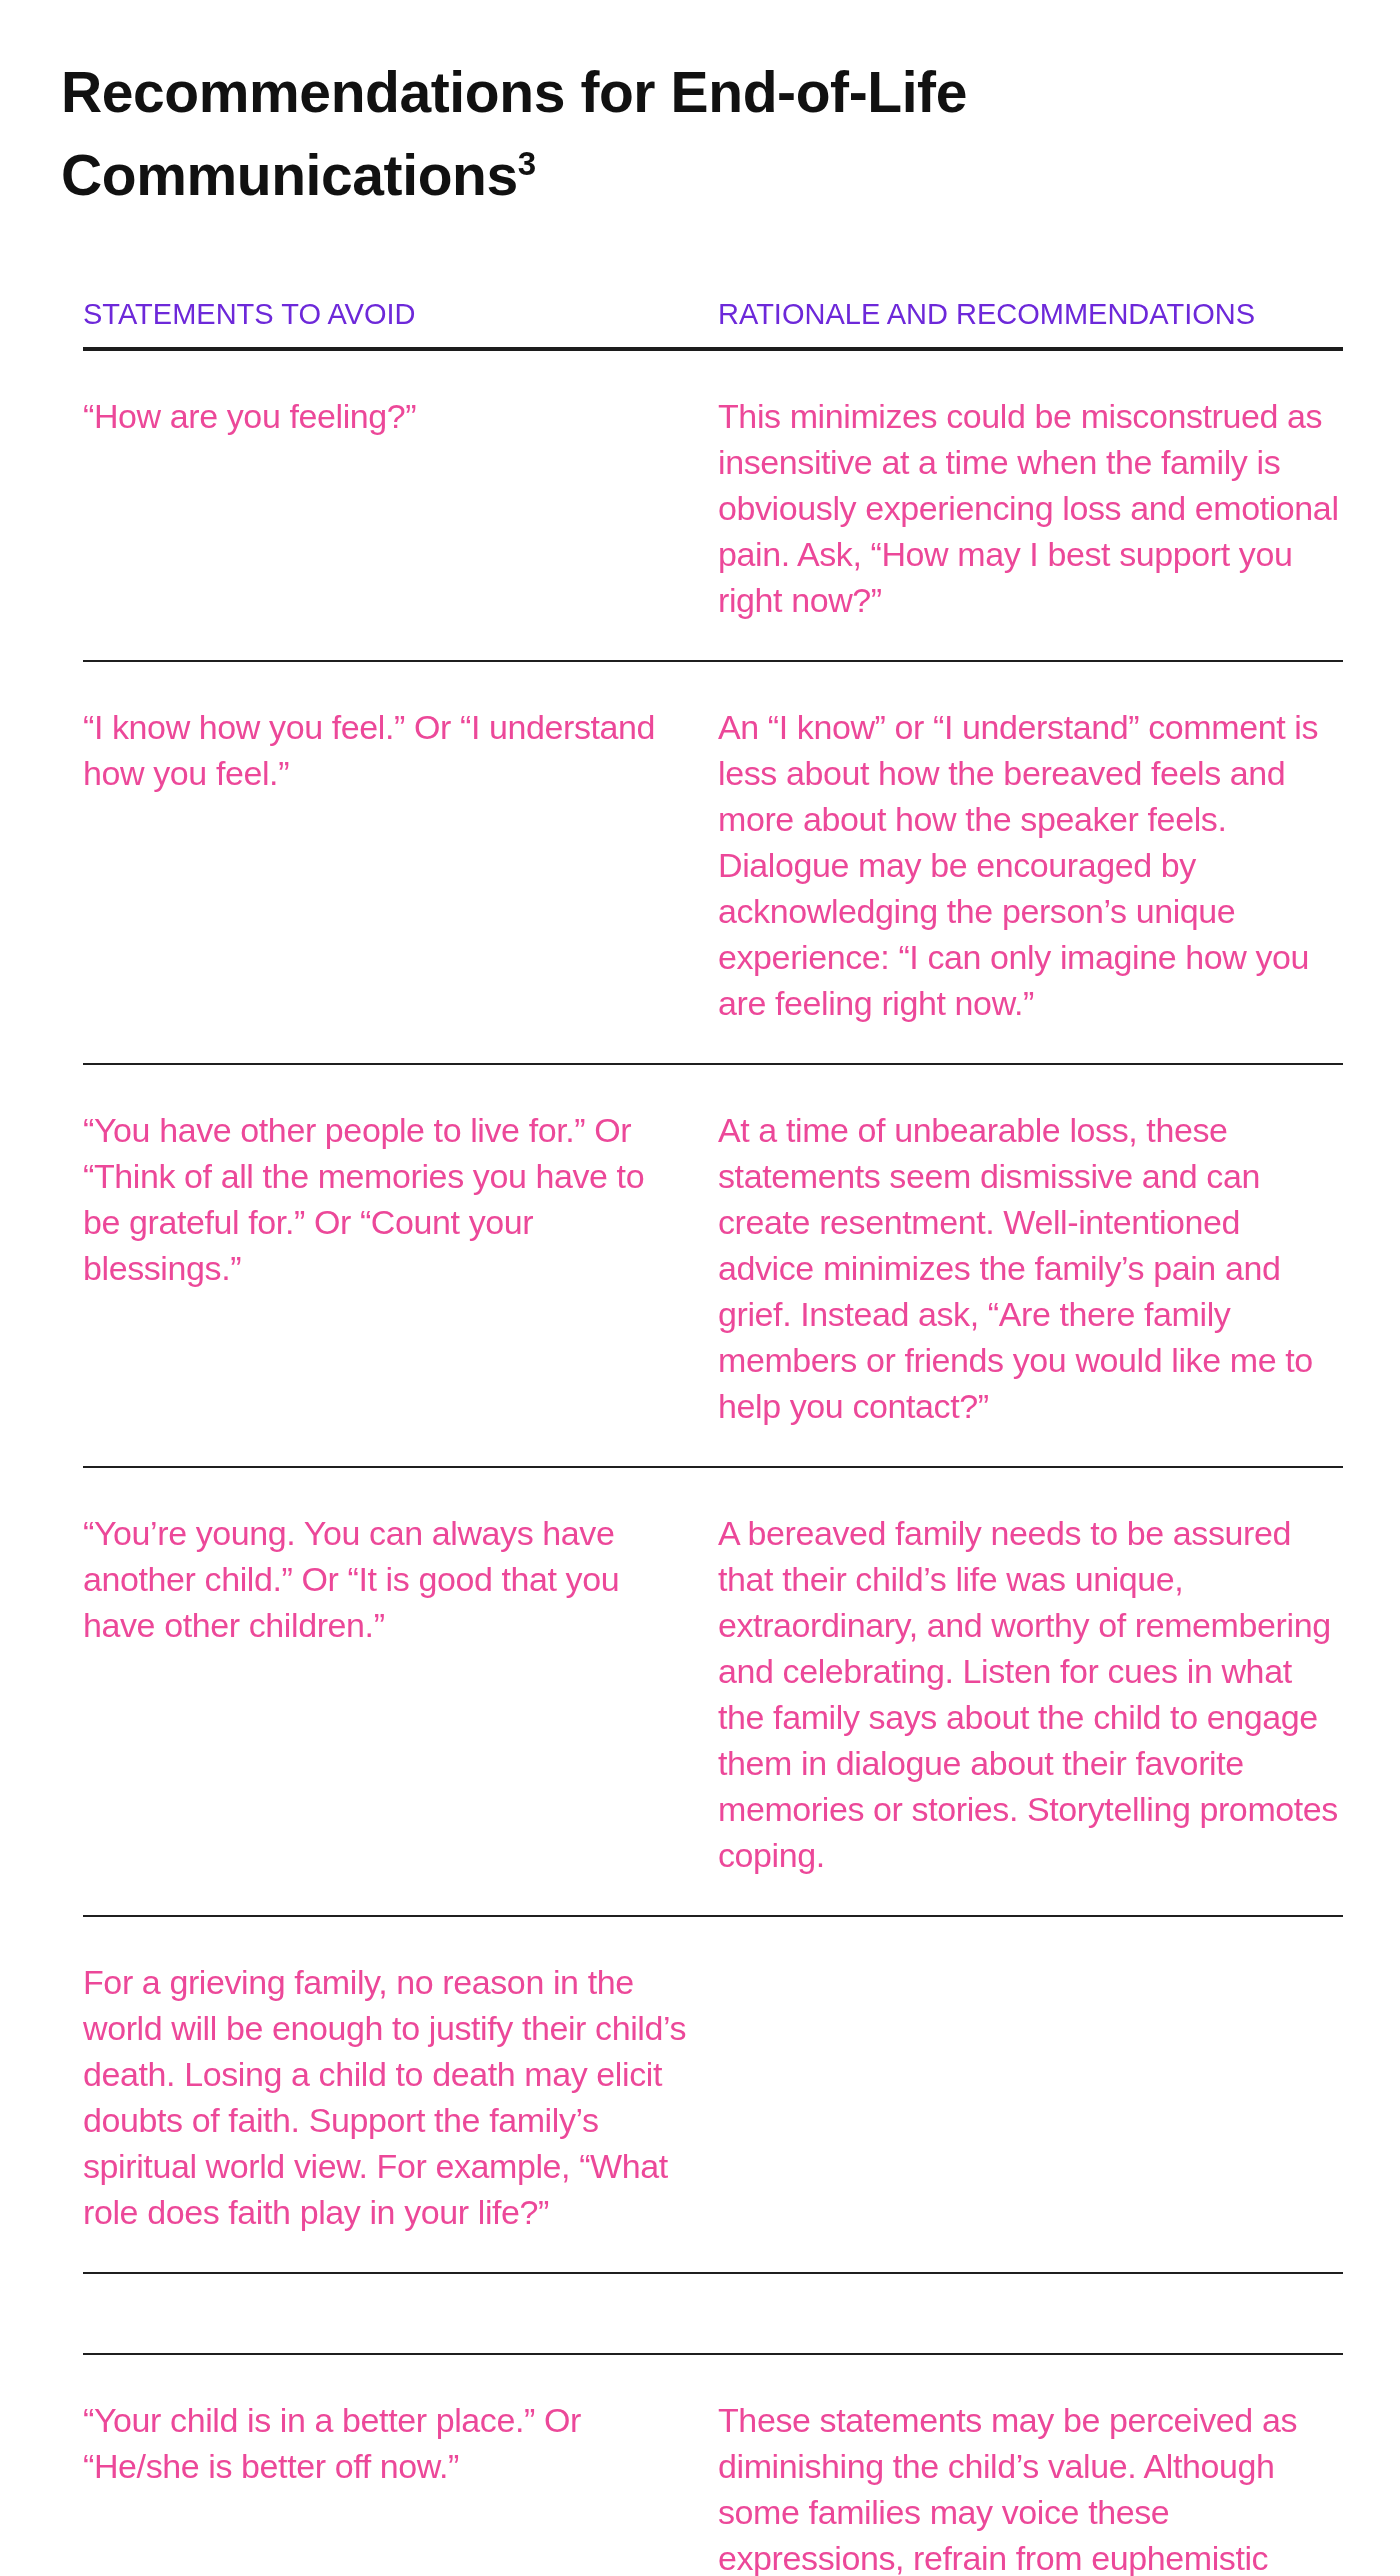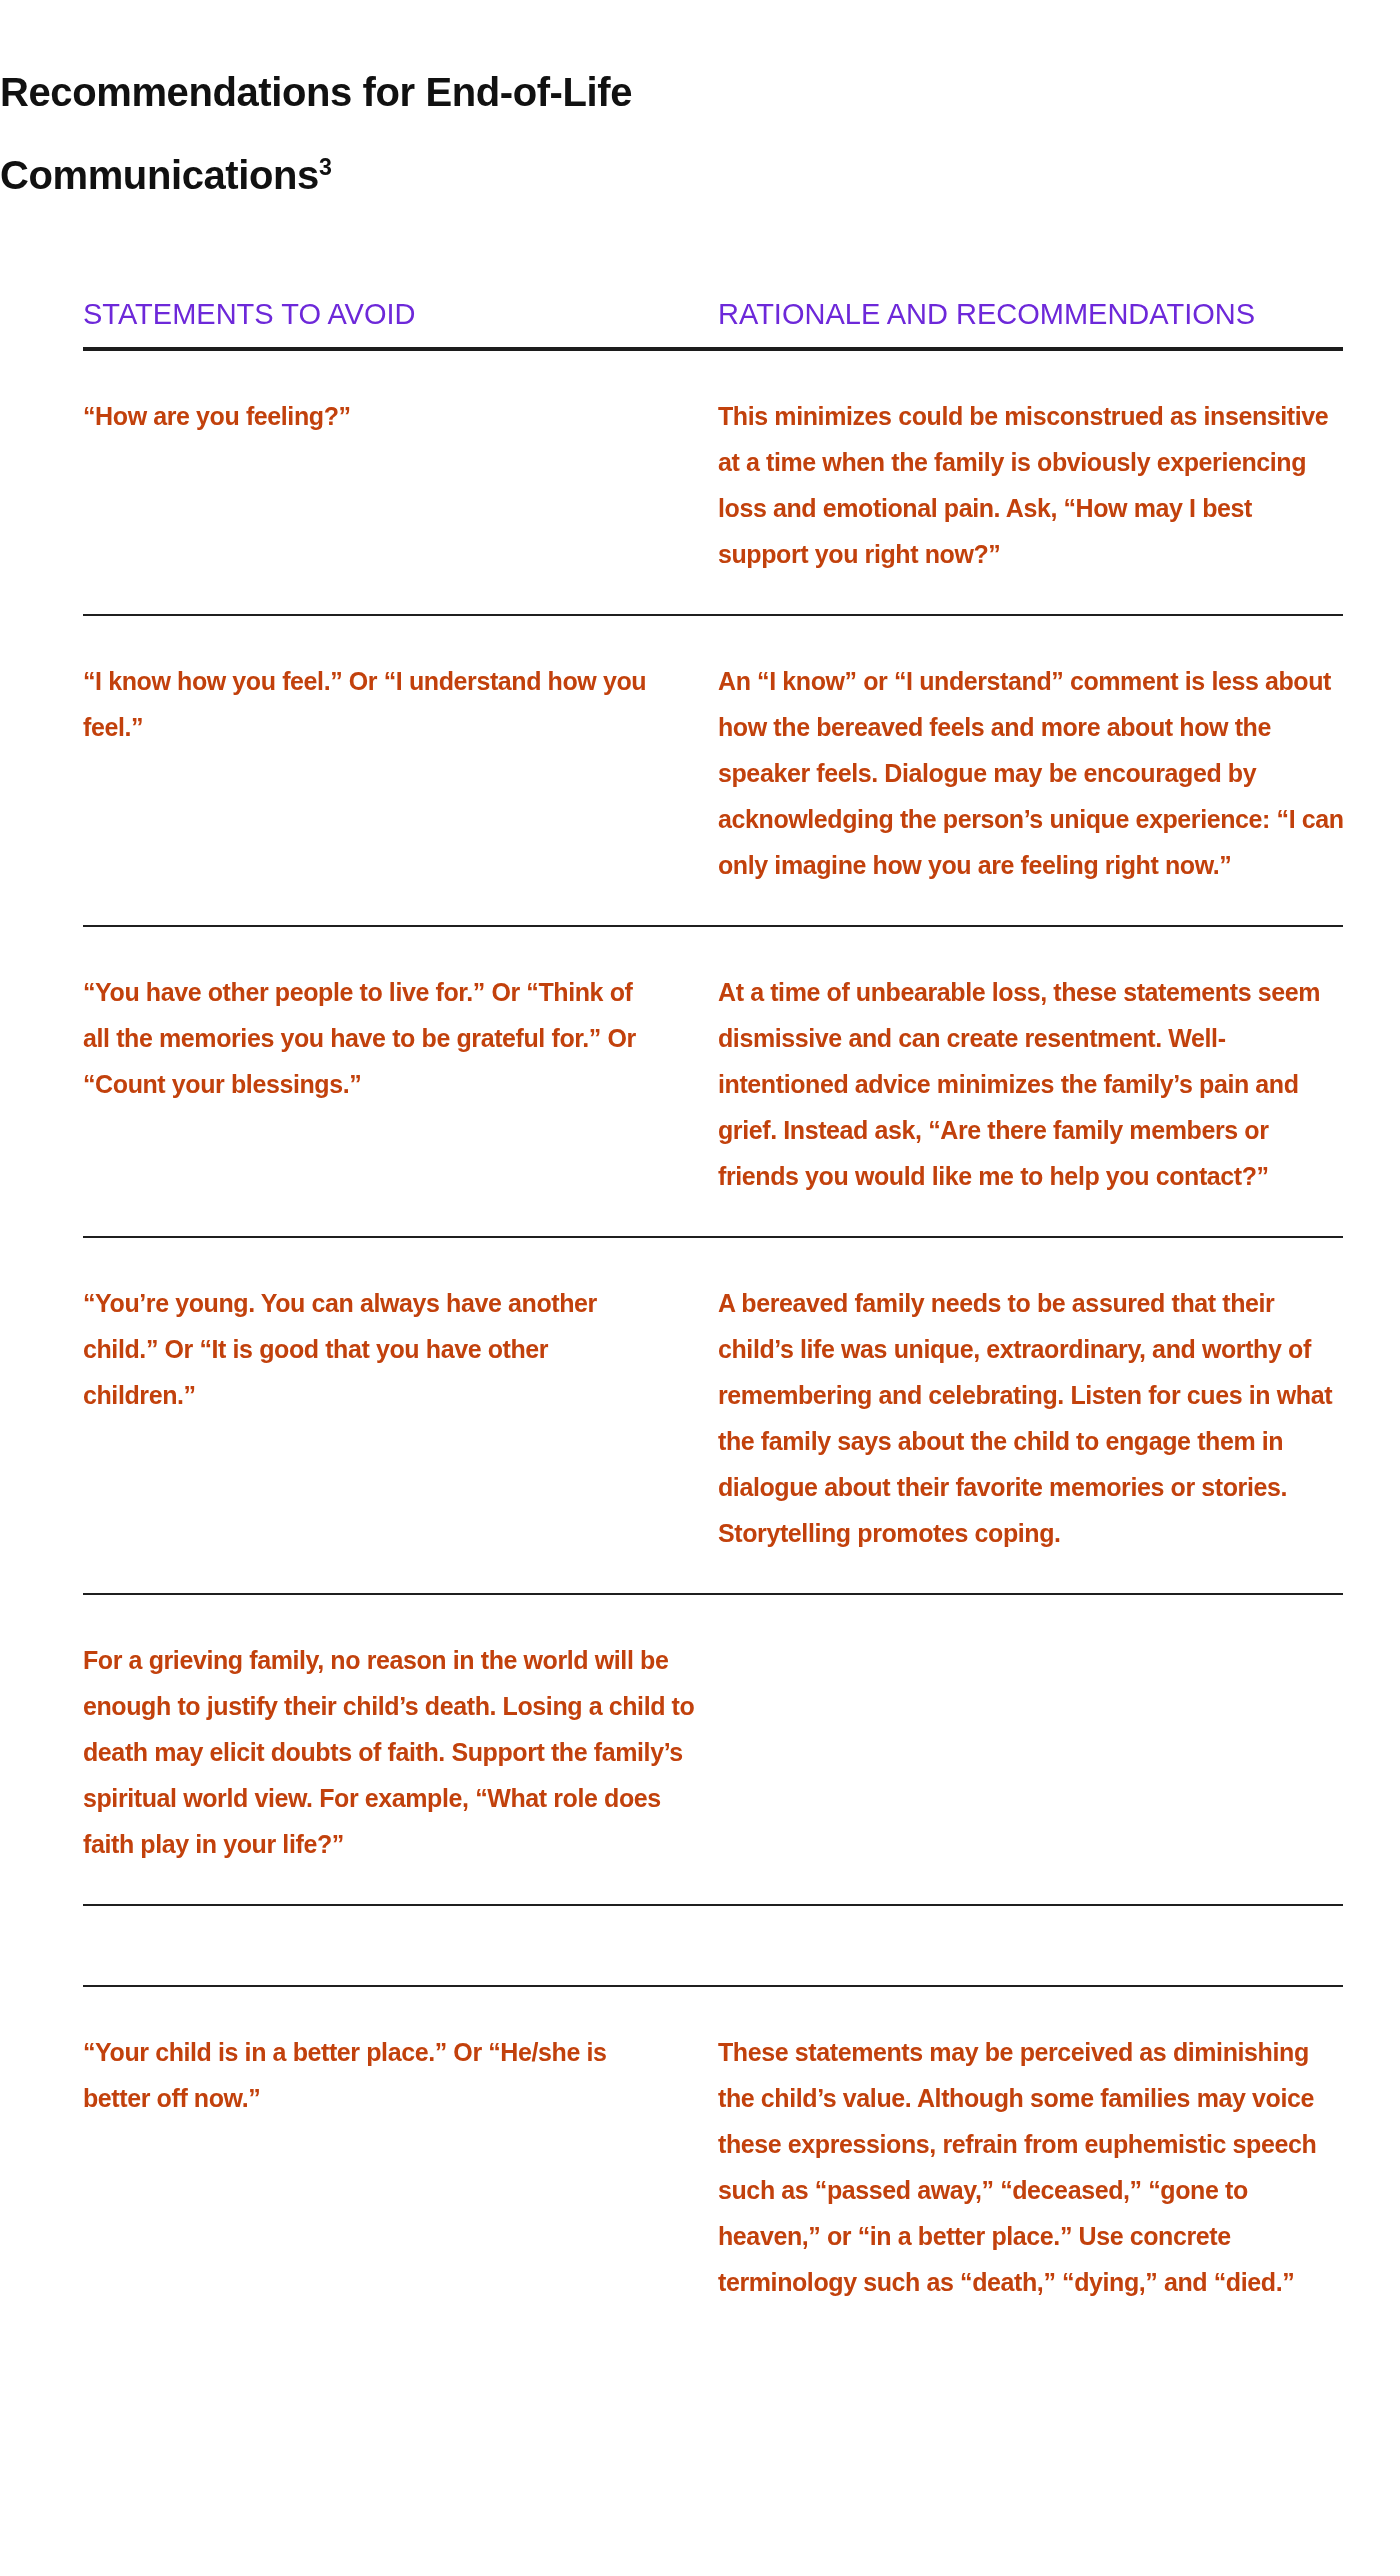--- a/index.html
+++ b/index.html
@@ -14,22 +14,23 @@
     overflow: hidden;
     font-family: "Liberation Sans", sans-serif;
     color: #1a1a1a;
   }
 
   .page {
     padding-top: 51px;
   }
 
   .doc-title {
+    margin-left: 61px;
     margin-right: 70px;
-    font-size: 40px;
+    font-size: 57px;
     line-height: 83px;
     font-weight: bold;
     letter-spacing: -0.4px;
     color: #111111;
   }
 
   .doc-title sup {
     font-size: 58%;
     vertical-align: super;
     line-height: 0;
@@ -63,25 +64,24 @@
     gap: 53px;
     padding: 42px 0 37px 0;
     border-bottom: 2.6px solid #1f1f1f;
   }
 
   .table-row:last-child {
     border-bottom: none;
   }
 
   .cell {
-    font-size: 25px;
+    font-size: 34px;
     line-height: 46px;
     letter-spacing: -0.4px;
-    color: #c2410c;
-    font-weight: bold;
+    color: #ec4899;
   }
 </style>
 </head>
 <body>
 
 <div class="page">
 
   <h1 class="doc-title"><span>Recommendations for End-of-Life</span><br><span>Communications</span><sup>3</sup></h1>
 
   <div class="rec-table">

